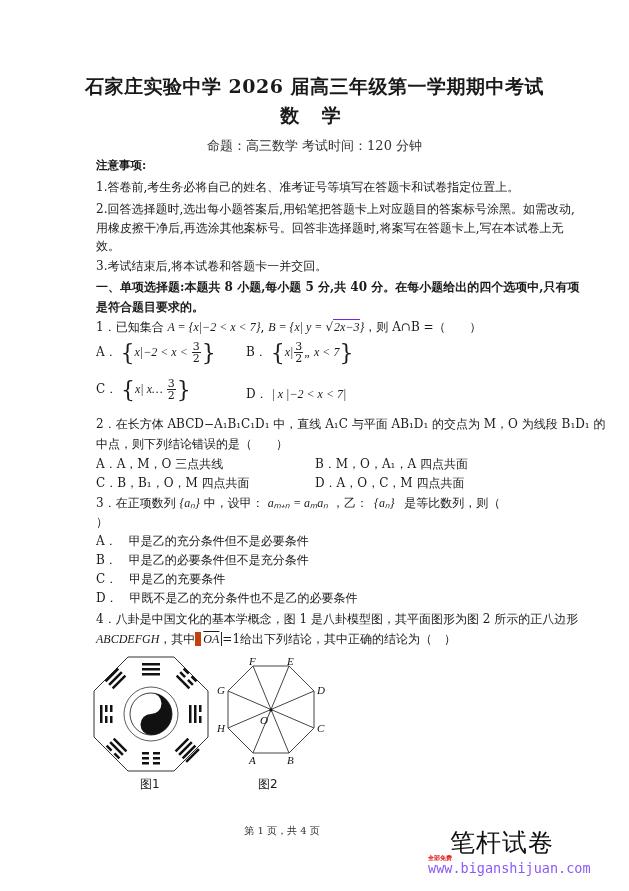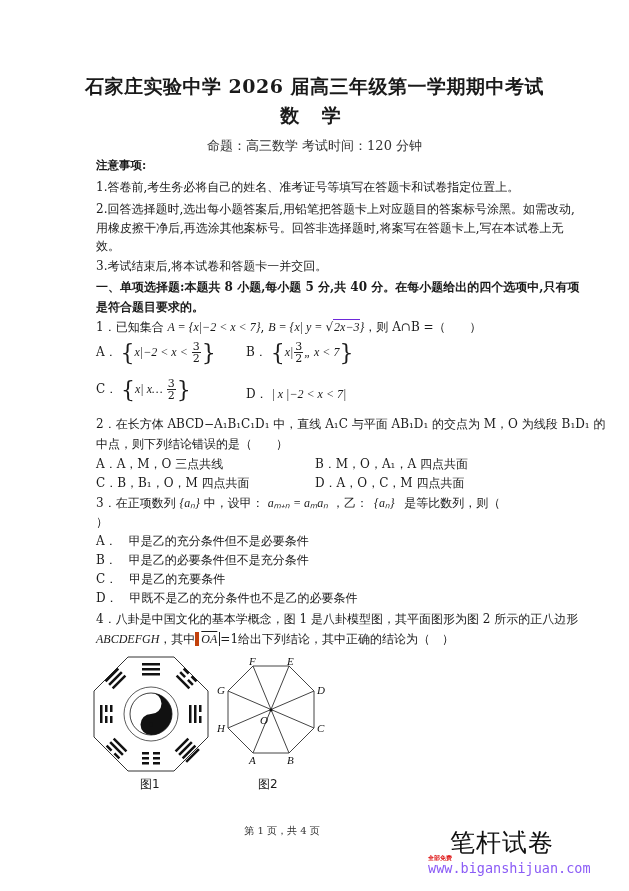--- a/index.html
+++ b/index.html
@@ -72,21 +72,21 @@
   <span>3．在正项数列 </span><i class="m">{aₙ}</i><span> 中，设甲：</span><i class="m" style="margin:0 4px;">aₘ₊ₙ = aₘaₙ</i><span>，乙：</span><i class="m" style="margin:0 6px;">{aₙ}</i><span> 是等比数列，则（</span>
 </div>
 <div class="abs txt" style="top:514px;">）</div>
 <div class="abs txt" style="top:533px;">A．　甲是乙的充分条件但不是必要条件</div>
 <div class="abs txt" style="top:552px;">B．　甲是乙的必要条件但不是充分条件</div>
 <div class="abs txt" style="top:571px;">C．　甲是乙的充要条件</div>
 <div class="abs txt" style="top:590px;">D．　甲既不是乙的充分条件也不是乙的必要条件</div>
 
 <div class="abs txt" style="top:611px;">4．八卦是中国文化的基本学概念，图 1 是八卦模型图，其平面图形为图 2 所示的正八边形</div>
 <div class="abs txt" style="top:631px;">
-  <i class="m">ABCDEFGH</i><span>，其中</span><span style="border-left:4px solid #c2410c;border-right:1px solid #222;padding:0 2px;text-align:center;"><i class="m" style="text-decoration:overline;">OA</i></span><span>=1给出下列结论，其中正确的结论为（　）</span>
+  <i class="m">ABCDEFGH</i><span>，其中</span><span style="border-left:6px solid #c2410c;border-right:1px solid #222;padding:0 2px;text-align:center;"><i class="m" style="text-decoration:overline;">OA</i></span><span>=1给出下列结论，其中正确的结论为（　）</span>
 </div>
 
 <svg class="abs" style="left:92px;top:655px;" width="118" height="118" viewBox="0 0 118 118">
   <polygon points="36,2 82,2 116,36 116,82 82,116 36,116 2,82 2,36" fill="#fff" stroke="#333" stroke-width="1"></polygon>
 
   <g fill="#111">
     <rect x="50" y="8" width="18" height="2.5"></rect>
       <rect x="50" y="13" width="18" height="2.5"></rect>
       <rect x="50" y="18" width="18" height="2.5"></rect>
   </g>

